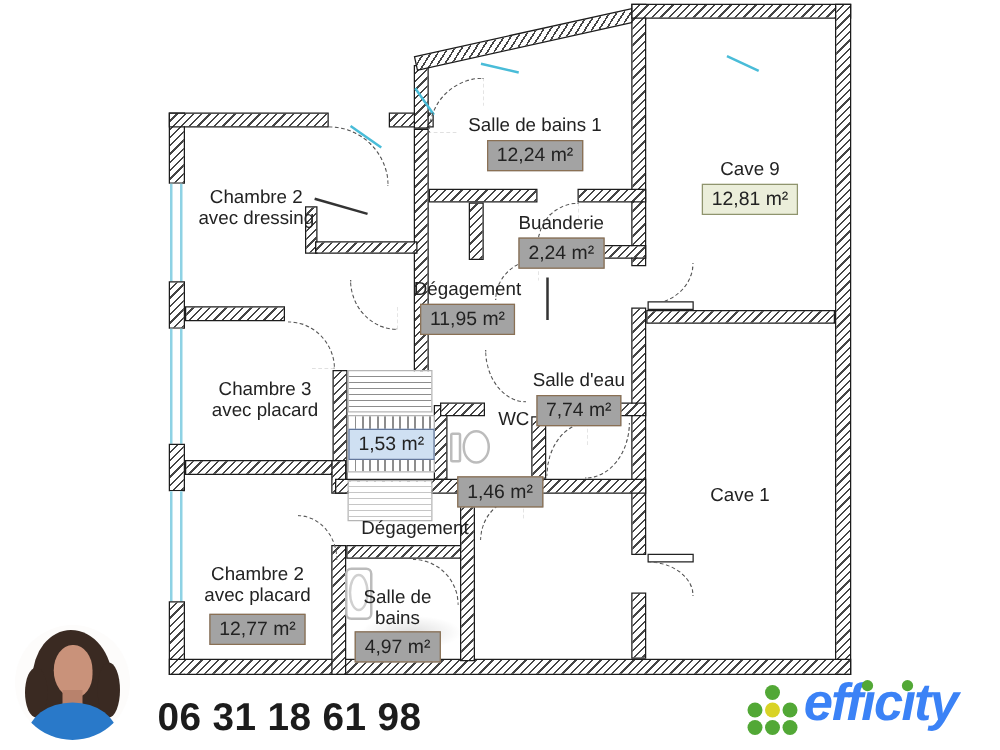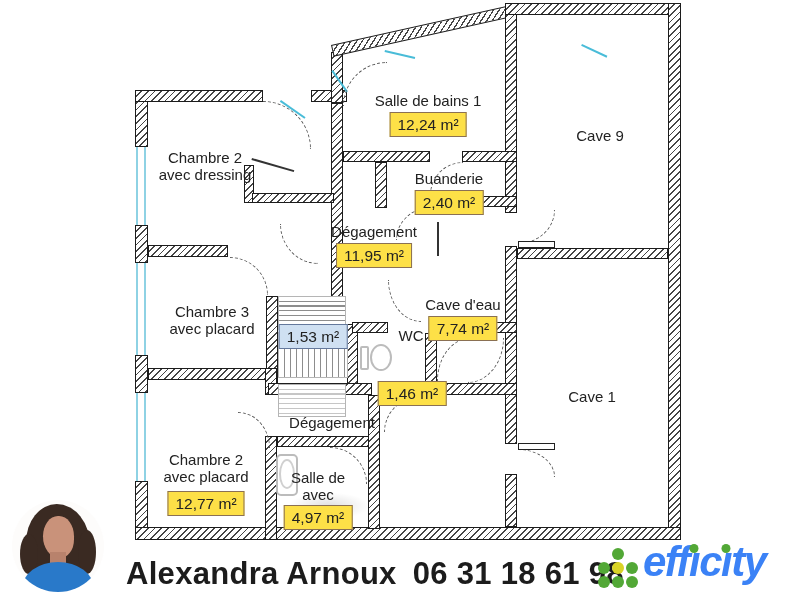--- a/index.html
+++ b/index.html
@@ -25,21 +25,21 @@
   .st.h{background:repeating-linear-gradient(to bottom,#fff 0 3.6px,#8d8d8d 3.6px 4.8px);}
   .st.v{background:repeating-linear-gradient(to right,#fff 0 4.6px,#8d8d8d 4.6px 6px);}
   .st.fade{background:repeating-linear-gradient(to bottom,#fff 0 3.6px,#c6c6c6 3.6px 4.8px);}
   
   .rlabel{position:absolute;transform:translateX(-50%);text-align:center;
           font-size:15px;line-height:17px;color:#222;white-space:nowrap;}
   .abox{box-sizing:border-box;font-size:15.5px;line-height:19px;padding:2px 7px;
         border:1.6px solid;white-space:nowrap;color:#222;}
   .rlabel .abox{display:inline-block;margin-top:3px;}
   .abox.float{position:absolute;transform:translateX(-50%);}
-  .abox.tan{background:#fde047;border-color:#8a7054;}
+  .abox.tan{background:#a3a3a3;border-color:#8a7054;}
   .abox.green{background:#ebeeda;border-color:#8f946e;}
   .abox.blue{background:#cfe0f2;border-color:#64789c;}
   
   .fx{position:absolute;box-sizing:border-box;border:2px solid #bcbcbc;background:#fff;}
   .shadow{position:absolute;background:radial-gradient(ellipse at center,rgba(0,0,0,.12),rgba(0,0,0,0) 68%);}
   
   .agentline{position:absolute;left:126px;top:556px;display:flex;gap:16px;
              font-weight:bold;font-size:31px;color:#1c1c1c;letter-spacing:.3px;}
   .photo{position:absolute;left:12px;top:500px;width:92px;height:92px;border-radius:50%;
          overflow:hidden;background:#fdfcfb;}
@@ -140,70 +140,70 @@
   <div class="rlabel" style="left:205px;top:149px">
     <div>Chambre 2</div>
     <div>avec dressing</div>
   </div>
   <div class="rlabel" style="left:428px;top:92px">
     <div>Salle de bains 1</div>
     <div class="abox tan">12,24 m²</div>
   </div>
   <div class="rlabel" style="left:600px;top:127px">
     <div>Cave 9</div>
+    <div class="abox green">12,81 m²</div>
   </div>
   <div class="rlabel" style="left:449px;top:170px">
     <div>Buanderie</div>
-    <div class="abox tan">2,40 m²</div>
+    <div class="abox tan">2,24 m²</div>
   </div>
   <div class="rlabel" style="left:374px;top:223px">
     <div>Dégagement</div>
     <div class="abox tan">11,95 m²</div>
   </div>
   <div class="rlabel" style="left:212px;top:303px">
     <div>Chambre 3</div>
     <div>avec placard</div>
   </div>
-  <div class="abox blue float" style="left:313px;top:324px">1,53 m²</div>
+  <div class="abox blue float" style="left:313px;top:343px">1,53 m²</div>
   <div class="rlabel" style="left:411px;top:327px">
     <div>WC</div>
   </div>
   <div class="rlabel" style="left:463px;top:296px">
-    <div>Cave d'eau</div>
+    <div>Salle d'eau</div>
     <div class="abox tan">7,74 m²</div>
   </div>
-  <div class="abox tan float" style="left:412px;top:381px">1,46 m²</div>
+  <div class="abox tan float" style="left:400px;top:381px">1,46 m²</div>
   <div class="rlabel" style="left:332px;top:414px">
     <div>Dégagement</div>
   </div>
   <div class="rlabel" style="left:206px;top:451px">
     <div>Chambre 2</div>
     <div>avec placard</div>
     <div class="abox tan" style="margin-top:6px">12,77 m²</div>
   </div>
   <div class="rlabel" style="left:318px;top:469px">
     <div>Salle de</div>
-    <div>avec</div>
+    <div>bains</div>
     <div class="abox tan" style="margin-top:2px">4,97 m²</div>
   </div>
   <div class="rlabel" style="left:592px;top:388px">
     <div>Cave 1</div>
   </div>
 
   <div class="photo">
     <i style="left:14px;top:4px;width:64px;height:80px;background:#3a2a22;border-radius:48% 52% 46% 50%"></i>
     <i style="left:8px;top:34px;width:18px;height:40px;background:#3a2a22;border-radius:50%"></i>
     <i style="left:66px;top:30px;width:18px;height:44px;background:#3a2a22;border-radius:50%"></i>
     <i style="left:31px;top:16px;width:31px;height:42px;background:#c9927a;border-radius:50% 50% 46% 54%"></i>
     <i style="left:38px;top:52px;width:16px;height:16px;background:#b8826c"></i>
     <i style="left:10px;top:62px;width:72px;height:32px;background:#2979c9;border-radius:60% 60% 0 0/100% 100% 0 0"></i>
   </div>
 
   <div class="agentline">
-    <span>Alexandra Arnoux</span>
     <span>06 31 18 61 98</span>
   </div>
 
   <div class="dots">
     <i style="left:14px;top:0;background:#52a836"></i>
     <i style="left:0;top:14px;background:#52a836"></i>
     <i style="left:14px;top:14px;background:#d9d326"></i>
     <i style="left:28px;top:14px;background:#52a836"></i>
     <i style="left:0;top:28px;background:#52a836"></i>
     <i style="left:14px;top:28px;background:#52a836"></i>

